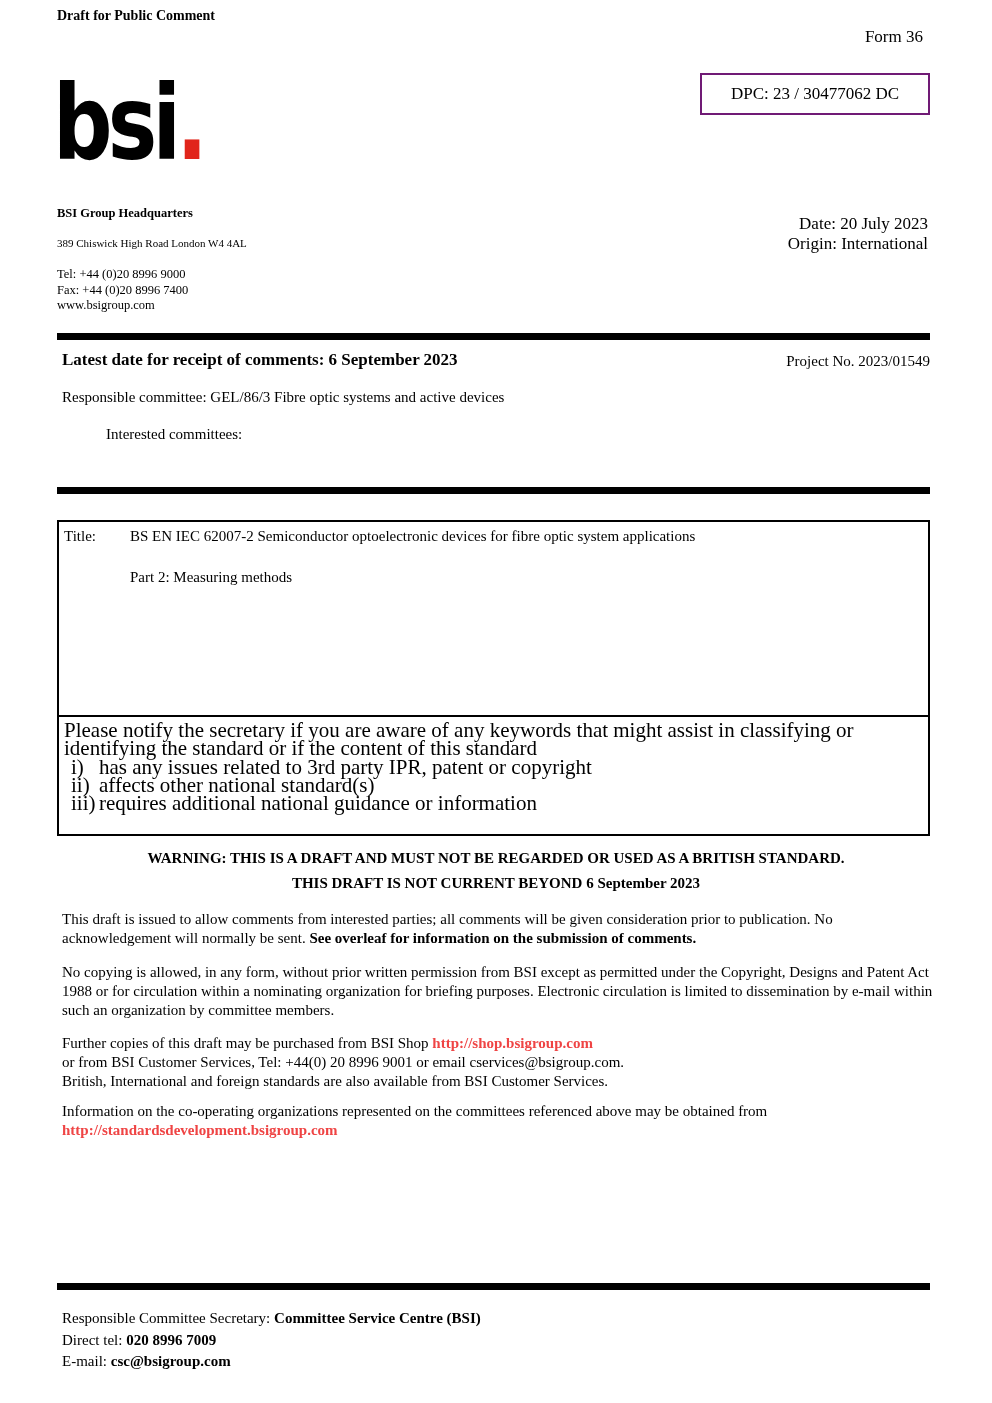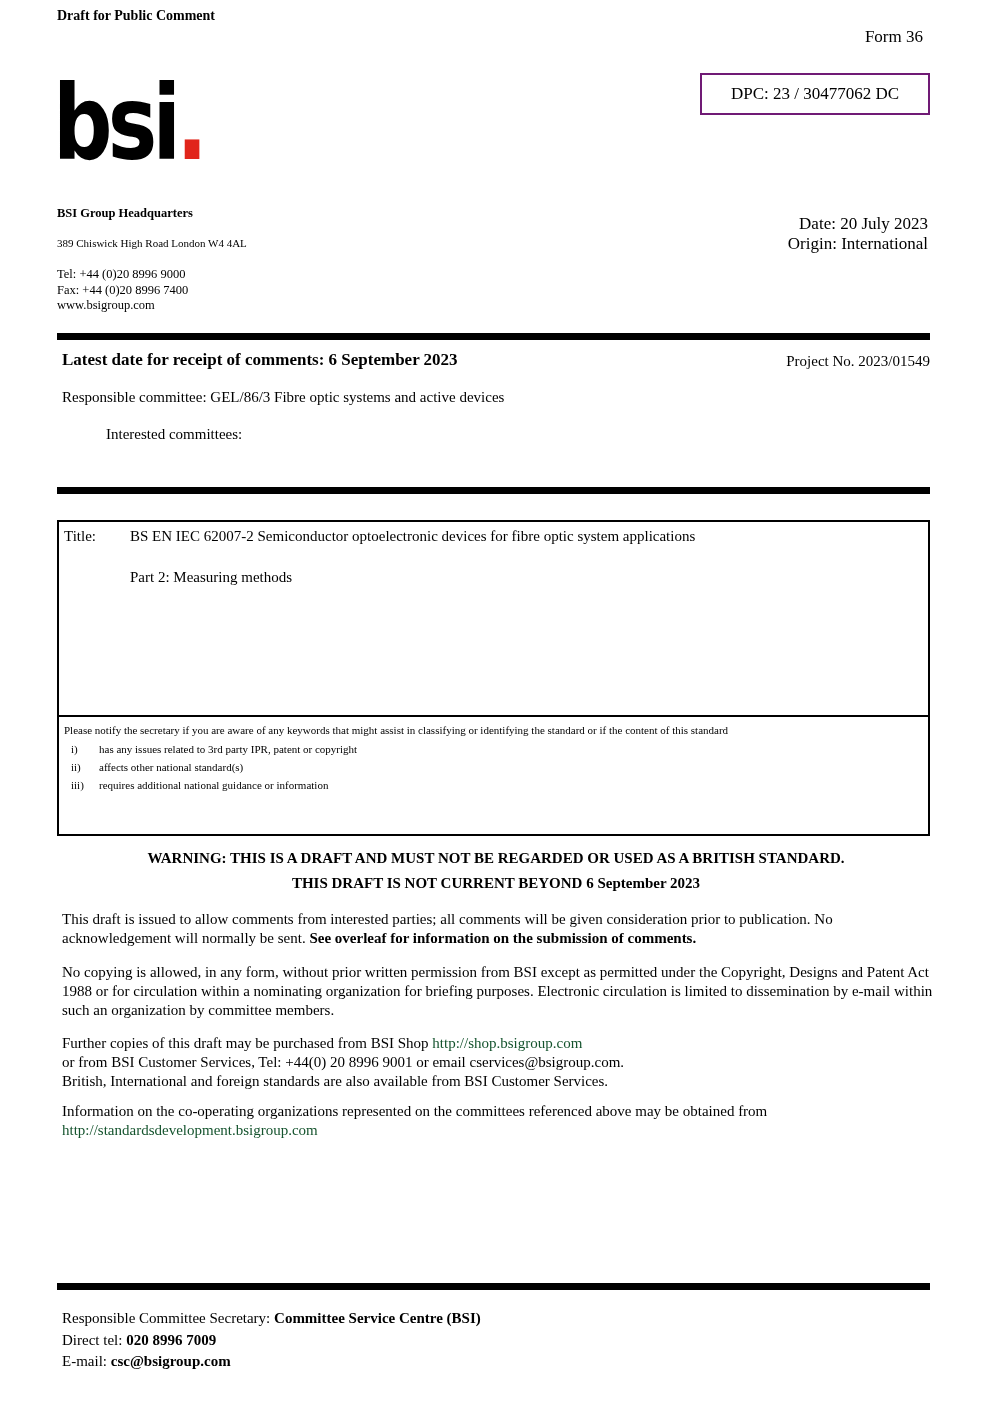--- a/index.html
+++ b/index.html
@@ -48,36 +48,36 @@
   .title-box {
     top:520px; left:57px; width:873px; height:197px;
     border:2px solid #000; font-size:15px;
   }
   .title-label { position:absolute; top:6px; left:5px; }
   .title-line1 { position:absolute; top:6px; left:71px; }
   .title-line2 { position:absolute; top:47px; left:71px; }
 
   .keywords-box {
     top:715px; left:57px; width:873px; height:121px;
-    border:2px solid #000; font-size:11px; line-height:18px;
+    border:2px solid #000; font-size:21px; line-height:18px;
     padding:4px 22px 0 5px;
   }
   .kw-items { margin-left:7px; margin-top:1px; }
   .kw-item { display:flex; }
   .kw-num { min-width:28px; }
 
   .warning { top:846px; left:0; width:992px; text-align:center; font-weight:bold; font-size:15px; line-height:25px; }
 
   .para { left:62px; width:872px; font-size:15px; line-height:19px; }
   .p1 { top:910px; }
   .p2 { top:963px; }
   .p3 { top:1034px; }
   .p4 { top:1102px; }
   .bold { font-weight:bold; }
-  a.doc-link, .doc-link { color:#14532d; font-weight:normal; text-decoration:none; cursor:pointer; }
+  a.doc-link, .doc-link { color:#ef4444; font-weight:bold; text-decoration:none; cursor:pointer; }
 
   .footer { top:1308px; left:62px; font-size:15px; line-height:21.5px; }
 </style>
 </head>
 <body>
 
 <div>
 
   <div class="abs draft-label">Draft for Public Comment</div>
   <div class="abs form-number">Form 36</div>

